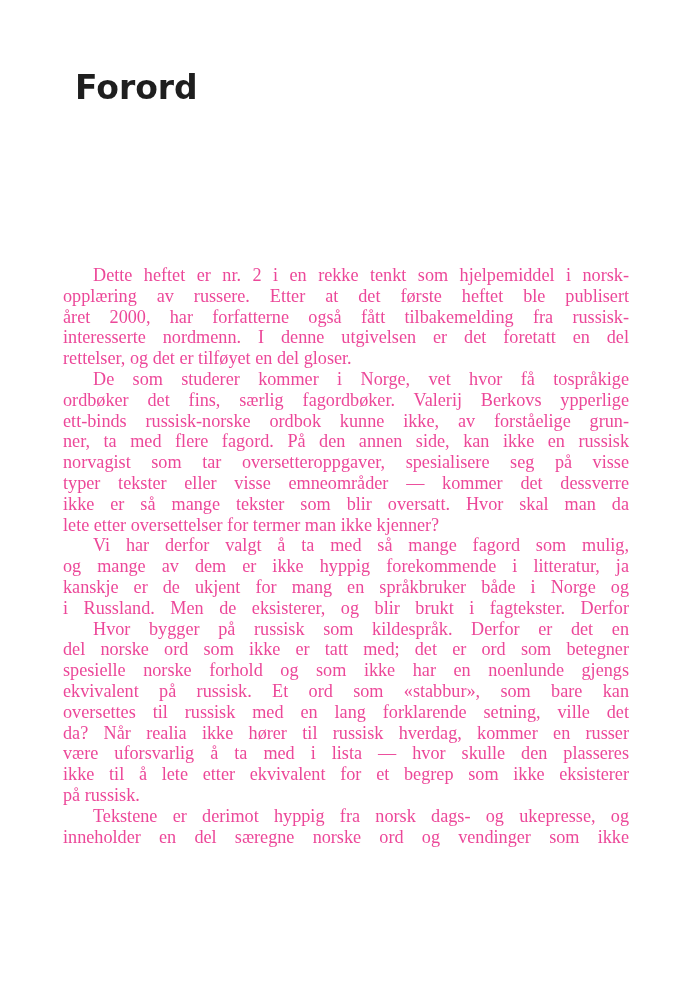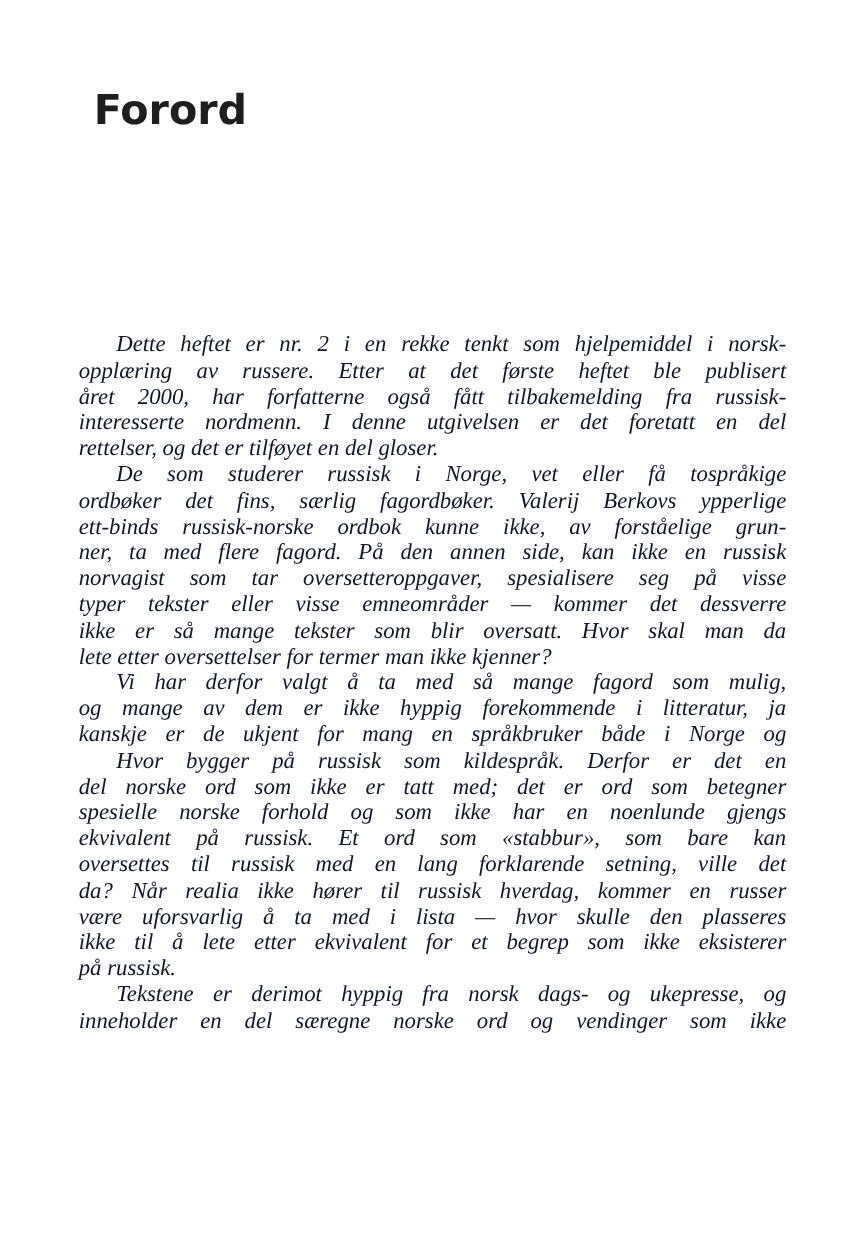--- a/index.html
+++ b/index.html
@@ -5,54 +5,54 @@
   html, body { margin: 0; padding: 0; background: #ffffff; }
   body { width: 683px; height: 1000px; position: relative; overflow: hidden; color: #1c1c1c; }
   .title {
     position: absolute; left: 63px; top: 56px;
     font-family: "DejaVu Sans", sans-serif; font-weight: 600;
     font-size: 33px; letter-spacing: 0px; color: #1e1e1e; margin: 12px;
   }
   .body-text {
     position: absolute; left: 63px; top: 265px; width: 566px;
     font-family: "Liberation Serif", serif; font-size: 18.2px; line-height: 20.8px;
-    color: #0f172a;
-    font-style: italic;
+    color: #ec4899;
   }
   .line { display: block; white-space: nowrap; text-align: justify; text-align-last: justify; height: 20.8px; }
   .line.last { text-align-last: left; }
   .line.indent { padding-left: 30px; }
 </style>
 </head>
 <body>
 
 <h1 class="title">Forord</h1>
 
 <div class="body-text" id="body">
     <div>
       <span class="line indent">Dette heftet er nr. 2 i en rekke tenkt som hjelpemiddel i norsk-</span>
       <span class="line">opplæring av russere. Etter at det første heftet ble publisert</span>
       <span class="line">året 2000, har forfatterne også fått tilbakemelding fra russisk-</span>
       <span class="line">interesserte nordmenn. I denne utgivelsen er det foretatt en del</span>
       <span class="line last">rettelser, og det er tilføyet en del gloser.</span>
     </div>
     <div>
-      <span class="line indent">De som studerer russisk i Norge, vet eller få tospråkige</span>
+      <span class="line indent">De som studerer kommer i Norge, vet hvor få tospråkige</span>
       <span class="line">ordbøker det fins, særlig fagordbøker. Valerij Berkovs ypperlige</span>
       <span class="line">ett-binds russisk-norske ordbok kunne ikke, av forståelige grun-</span>
       <span class="line">ner, ta med flere fagord. På den annen side, kan ikke en russisk</span>
       <span class="line">norvagist som tar oversetteroppgaver, spesialisere seg på visse</span>
       <span class="line">typer tekster eller visse emneområder — kommer det dessverre</span>
       <span class="line">ikke er så mange tekster som blir oversatt. Hvor skal man da</span>
       <span class="line last">lete etter oversettelser for termer man ikke kjenner?</span>
     </div>
     <div>
       <span class="line indent">Vi har derfor valgt å ta med så mange fagord som mulig,</span>
       <span class="line">og mange av dem er ikke hyppig forekommende i litteratur, ja</span>
       <span class="line">kanskje er de ukjent for mang en språkbruker både i Norge og</span>
+      <span class="line">i Russland. Men de eksisterer, og blir brukt i fagtekster. Derfor</span>
     </div>
     <div>
       <span class="line indent">Hvor bygger på russisk som kildespråk. Derfor er det en</span>
       <span class="line">del norske ord som ikke er tatt med; det er ord som betegner</span>
       <span class="line">spesielle norske forhold og som ikke har en noenlunde gjengs</span>
       <span class="line">ekvivalent på russisk. Et ord som «stabbur», som bare kan</span>
       <span class="line">oversettes til russisk med en lang forklarende setning, ville det</span>
       <span class="line">da? Når realia ikke hører til russisk hverdag, kommer en russer</span>
       <span class="line">være uforsvarlig å ta med i lista — hvor skulle den plasseres</span>
       <span class="line">ikke til å lete etter ekvivalent for et begrep som ikke eksisterer</span>

